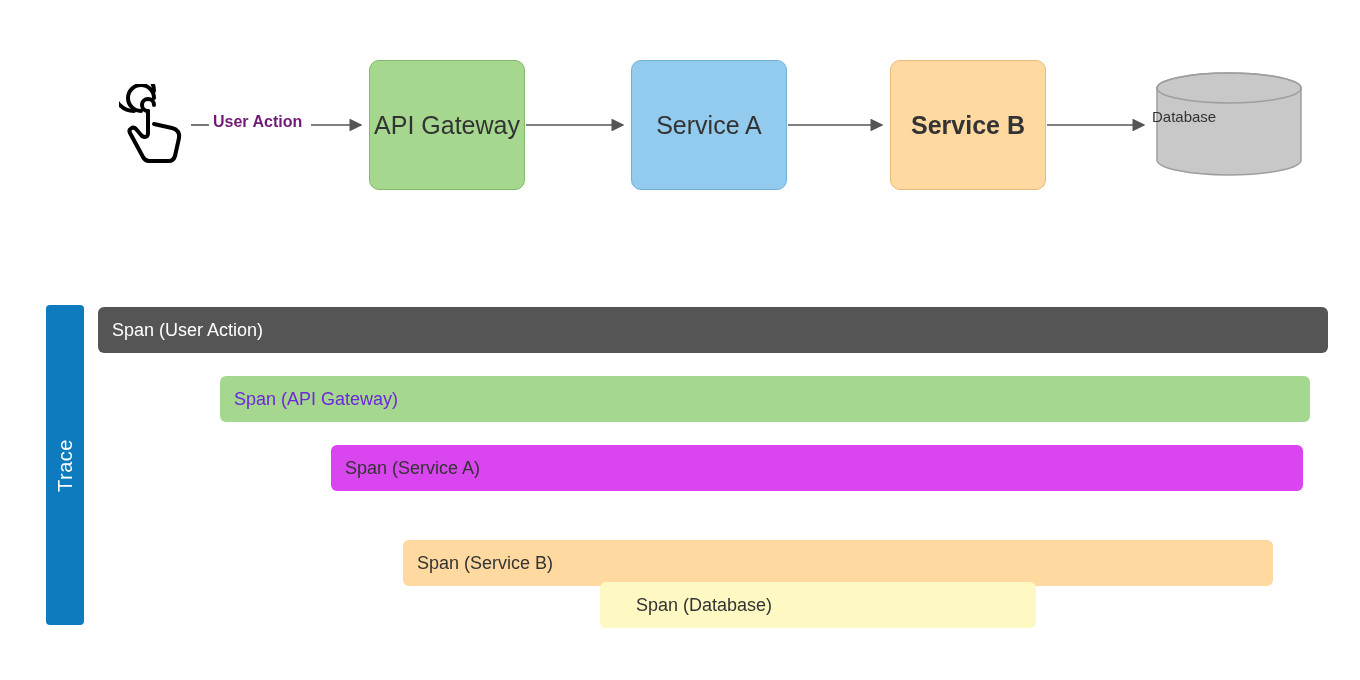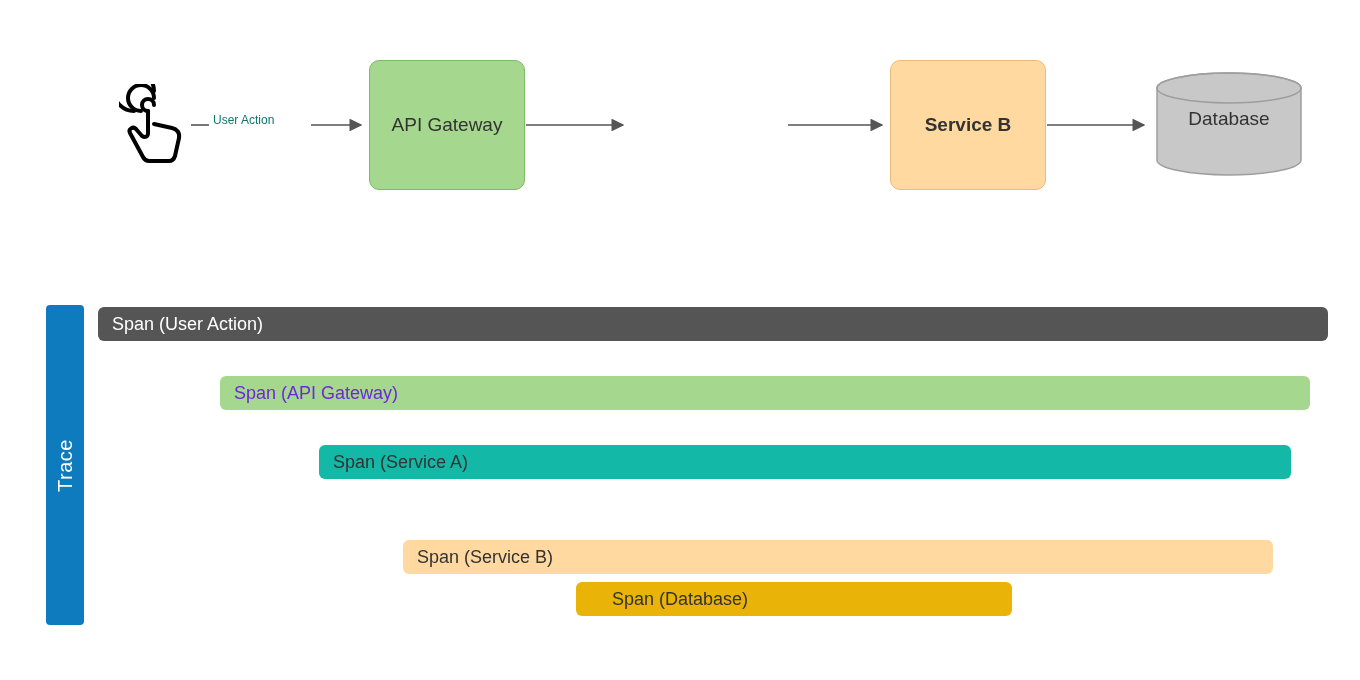--- a/index.html
+++ b/index.html
@@ -1,41 +1,41 @@
 <!DOCTYPE html>
 <html><head>
 <meta charset="utf-8">
 <style>
   html,body{margin:0;padding:0;width:1360px;height:680px;background:#fff;font-family:Arial,Helvetica,sans-serif;}
   .stage{position:relative;width:1360px;height:680px;}
 
   
-  .flow-box{position:absolute;height:128px;display:flex;align-items:center;justify-content:center;font-size:19px;color:#333;border-radius:10px;border:1px solid;}
+  .flow-box{position:absolute;height:128px;display:flex;align-items:center;justify-content:center;font-size:25px;color:#333;border-radius:10px;border:1px solid;}
   .api-gateway{left:369px;top:60px;width:154px;background:#A5D78E;border-color:#7FB96A;}
   .service-a{left:631px;top:60px;width:154px;background:#93CBEF;border-color:#6FAFD8;}
   .service-b{left:890px;top:60px;width:154px;background:#FFD9A0;border-color:#E6BC7E;font-weight:bold;}
 
   .db-cyl{position:absolute;left:1152px;top:72px;width:154px;height:104px;}
-  .db-label{position:absolute;left:1152px;top:108px;width:154px;text-align:center;font-size:19px;color:#333;}
+  .db-label{position:absolute;left:1152px;top:108px;width:154px;font-size:15px;color:#333;}
 
   .touch-icon{position:absolute;left:119px;top:84px;}
 
-  .arrow-label{position:absolute;font-weight:400;font-size:12px;color:#0f766e;}
+  .arrow-label{position:absolute;font-weight:700;font-size:16px;color:#701a75;}
 
   
   .trace-bar{position:absolute;left:46px;top:305px;width:38px;height:320px;background:#0D7BBE;border-radius:4px;}
   .trace-text{position:absolute;left:46px;top:305px;width:38px;height:320px;display:flex;align-items:center;justify-content:center;}
   .trace-text span{transform:rotate(-90deg);color:#fff;font-size:20px;letter-spacing:0.5px;}
 
-  .span-bar{position:absolute;height:34px;border-radius:6px;display:flex;align-items:center;padding-left:14px;font-size:18px;}
+  .span-bar{position:absolute;height:46px;border-radius:6px;display:flex;align-items:center;padding-left:14px;font-size:18px;}
   .span0{left:98px;top:307px;width:1216px;background:#555555;color:#fff;}
   .span1{left:220px;top:376px;width:1076px;background:#A5D78E;color:#6d28d9;}
-  .span2{left:319px;top:445px;width:958px;background:#14b8a6;color:#333;}
+  .span2{left:331px;top:445px;width:958px;background:#d946ef;color:#333;}
   .span3{left:403px;top:540px;width:856px;background:#FFD9A0;color:#333;}
-  .span4{left:576px;top:582px;width:400px;background:#eab308;color:#333;padding-left:36px;}
+  .span4{left:600px;top:582px;width:400px;background:#fef9c3;color:#333;padding-left:36px;}
 
   svg.arrow{position:absolute;top:119px;height:12px;}
 </style>
 </head>
 <body>
 
 <div class="stage">
 
   <div class="touch-icon">
     <svg width="70" height="80" viewBox="0 0 70 80">
@@ -80,20 +80,23 @@
         <marker id="ah4" viewBox="0 0 10 10" refX="9" refY="5" markerWidth="8" markerHeight="8" orient="auto">
           <path d="M0 0 L10 5 L0 10 z" fill="#555"></path>
         </marker>
       </defs>
     <line x1="0" y1="6" x2="97" y2="6" stroke="#555" stroke-width="1.6" marker-end="url(#ah4)"></line>
   </svg>
 
   <div class="flow-box api-gateway">
     <span>API Gateway</span>
   </div>
+  <div class="flow-box service-a">
+    <span>Service A</span>
+  </div>
   <div class="flow-box service-b">
     <span>Service B</span>
   </div>
 
   <div class="db-cyl">
     <svg width="154" height="104" viewBox="0 0 154 104">
       <ellipse cx="77" cy="16" rx="72" ry="15" fill="#C8C8C8" stroke="#9e9e9e" stroke-width="1.5"></ellipse>
       <path d="M5 16 v72 a72 15 0 0 0 144 0 v-72" fill="#C8C8C8" stroke="#9e9e9e" stroke-width="1.5"></path>
       <ellipse cx="77" cy="16" rx="72" ry="15" fill="none" stroke="#9e9e9e" stroke-width="1.5"></ellipse>
     </svg>

